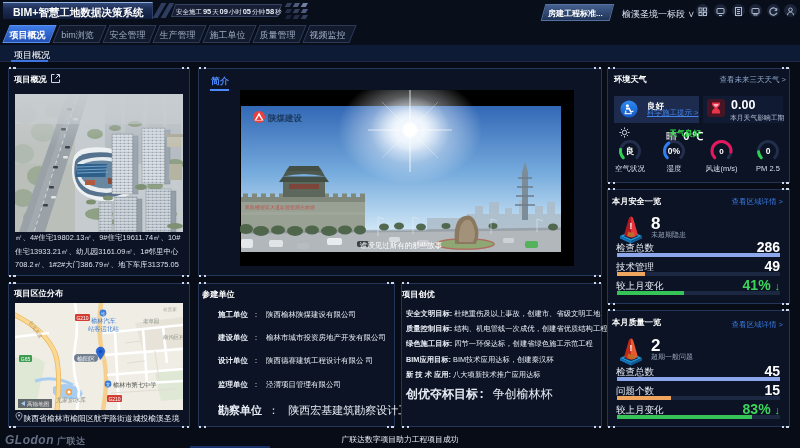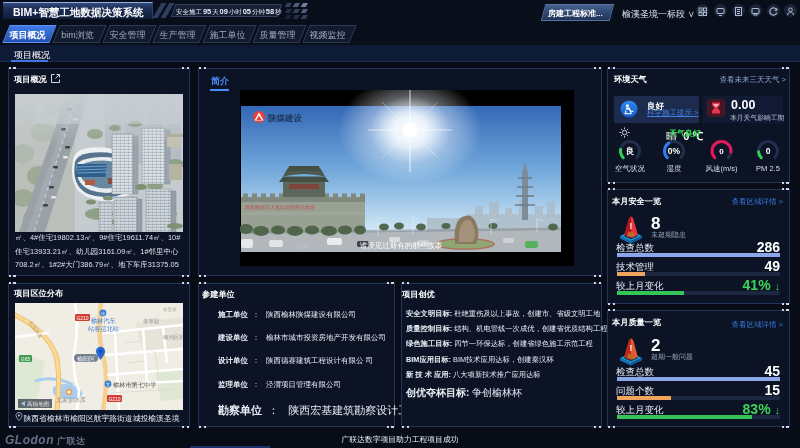--- a/index.html
+++ b/index.html
@@ -455,21 +455,21 @@
 <div class="a" style="left:218px;top:380px;font-size:7.5px;color:#e8edf5;white-space:nowrap;"><b>监理单位</b>&nbsp;&nbsp;：&nbsp;&nbsp;&nbsp;泾渭项目管理有限公司</div>
 <div class="a" style="left:218px;top:403px;font-size:11px;color:#e8edf5;white-space:nowrap;"><b>勘察单位</b>&nbsp;&nbsp;：&nbsp;&nbsp;&nbsp;陕西宏基建筑勘察设计工程有限公司</div>
 
   <div class="a panel" style="left:401px;top:283px;width:201px;height:144px;"></div>
   <div class="a ptitle" style="left:402px;top:289px;">项目创优</div>
   <div class="a" style="left:406px;top:309px;font-size:7.3px;color:#e8edf5;white-space:nowrap;"><b>安全文明目标:</b> 杜绝重伤及以上事故，创建市、省级文明工地</div>
 <div class="a" style="left:406px;top:324px;font-size:7.3px;color:#e8edf5;white-space:nowrap;"><b>质量控制目标:</b> 结构、机电管线一次成优，创建省优质结构工程</div>
 <div class="a" style="left:406px;top:339px;font-size:7.3px;color:#e8edf5;white-space:nowrap;"><b>绿色施工目标:</b> 四节一环保达标，创建省绿色施工示范工程</div>
 <div class="a" style="left:406px;top:355px;font-size:7.3px;color:#e8edf5;white-space:nowrap;"><b>BIM应用目标:</b> BIM技术应用达标，创建秦汉杯</div>
 <div class="a" style="left:406px;top:370px;font-size:7.3px;color:#e8edf5;white-space:nowrap;"><b>新 技 术 应用:</b> 八大项新技术推广应用达标</div>
-<div class="a" style="left:406px;top:386px;font-size:10px;color:#e8edf5;white-space:nowrap;"><b>创优夺杯目标:</b> 争创榆林杯</div>
+<div class="a" style="left:406px;top:386px;font-size:12px;color:#e8edf5;white-space:nowrap;font-family:Liberation Mono, monospace;"><b>创优夺杯目标:</b> 争创榆林杯</div>
 
   <div class="a panel" style="left:607px;top:68px;width:183px;height:115px;"></div>
   <div class="a ptitle" style="left:614px;top:74px;text-align:center;">环境天气</div>
   <div class="a" style="left:700px;top:75px;width:86px;text-align:right;font-size:7.5px;color:#90a8cc;">查看未来三天天气 &gt;</div>
   <div class="a" style="left:614px;top:96px;width:85px;height:27px;background:#1d2c4e;"></div>
 
 <svg class="a" style="left:620px;top:100px;" width="18" height="18" viewBox="0 0 20 20">
  <defs>
         <linearGradient id="bg1" x1="0" y1="0" x2="0" y2="1">
           <stop offset="0" stop-color="#2f8af0"></stop>

